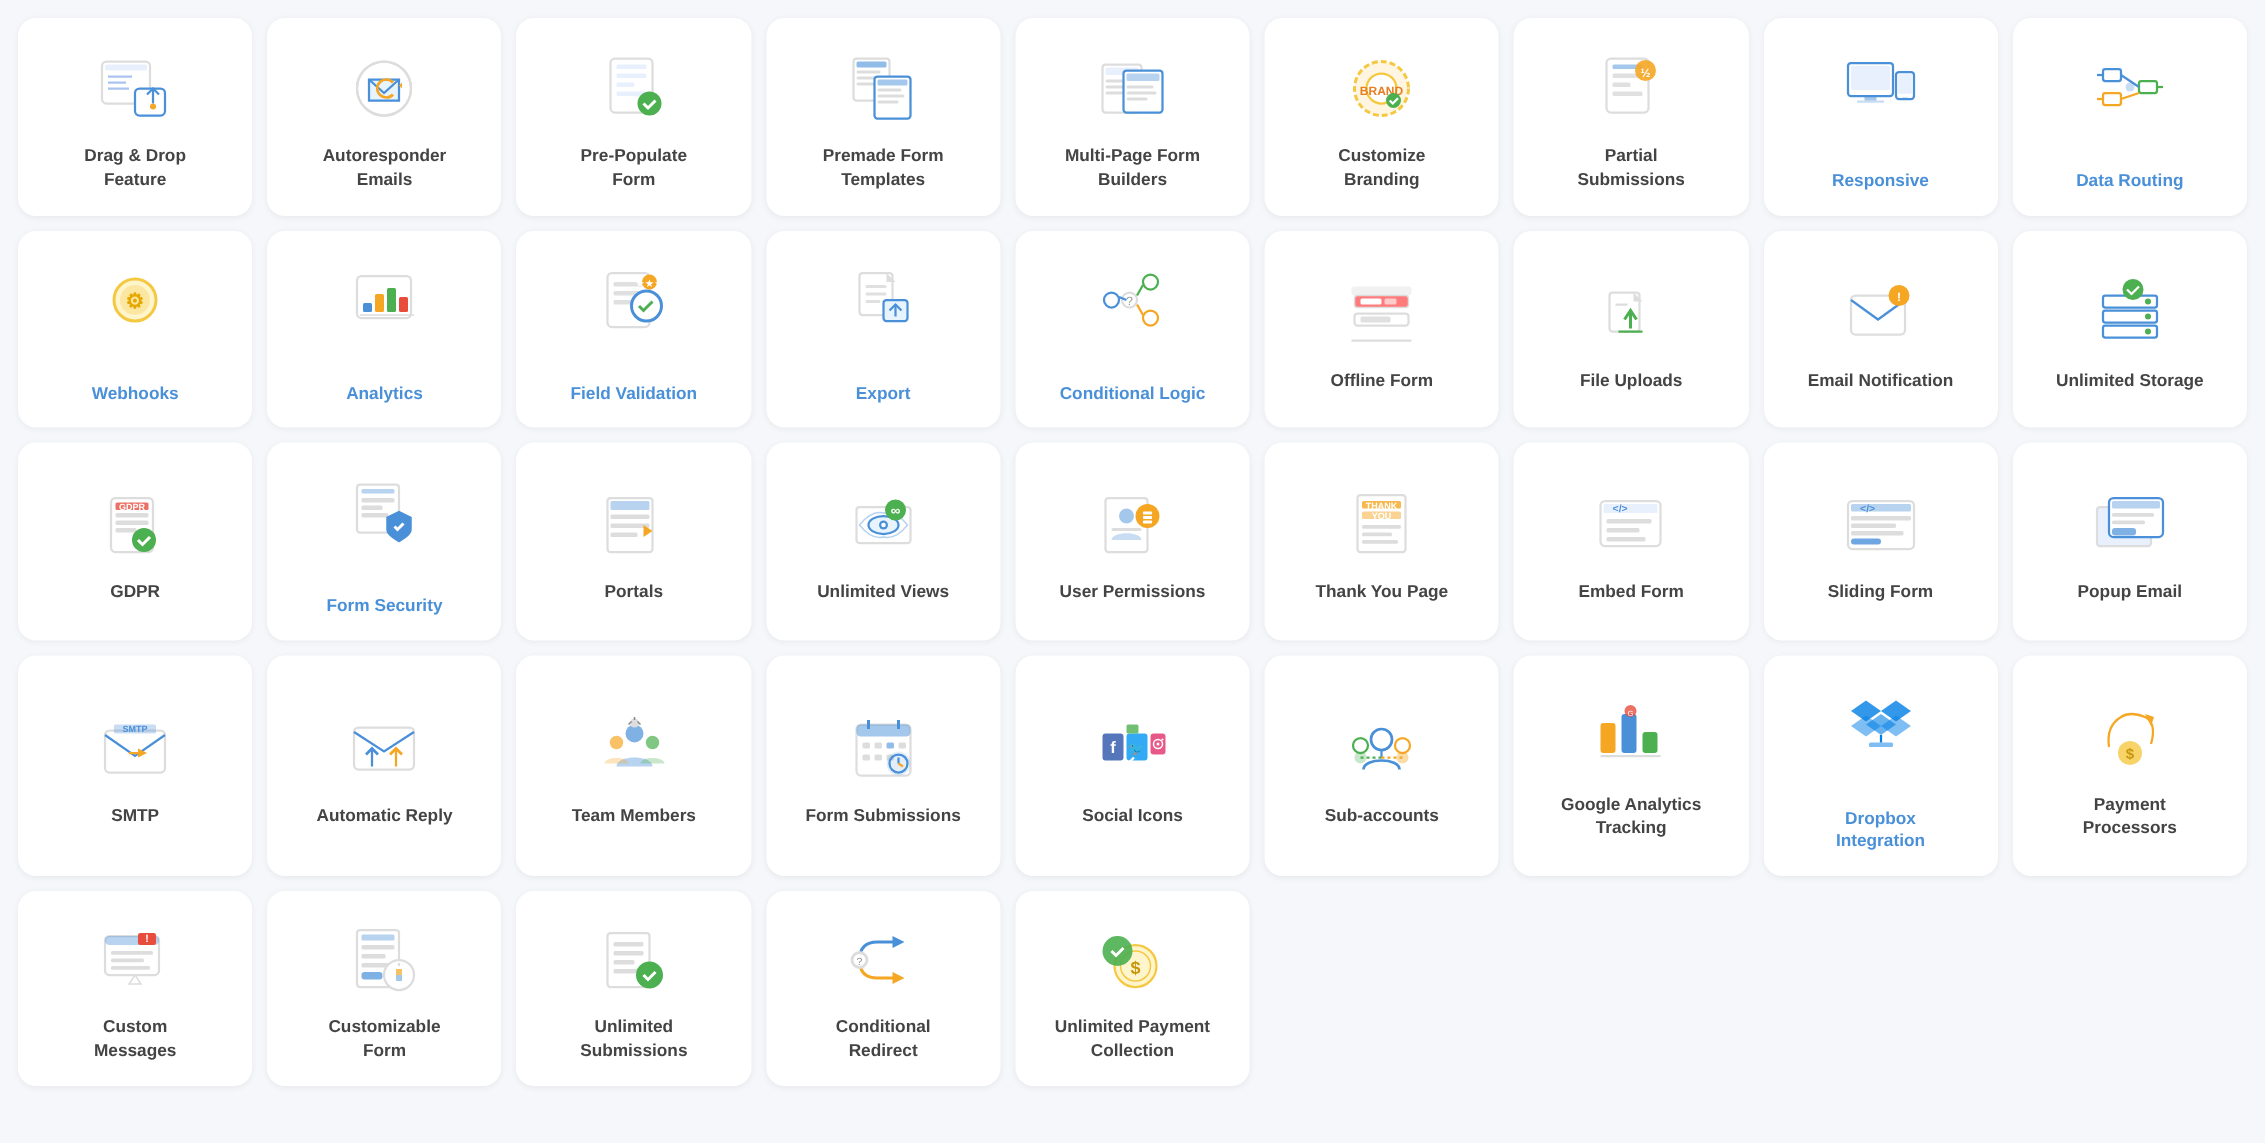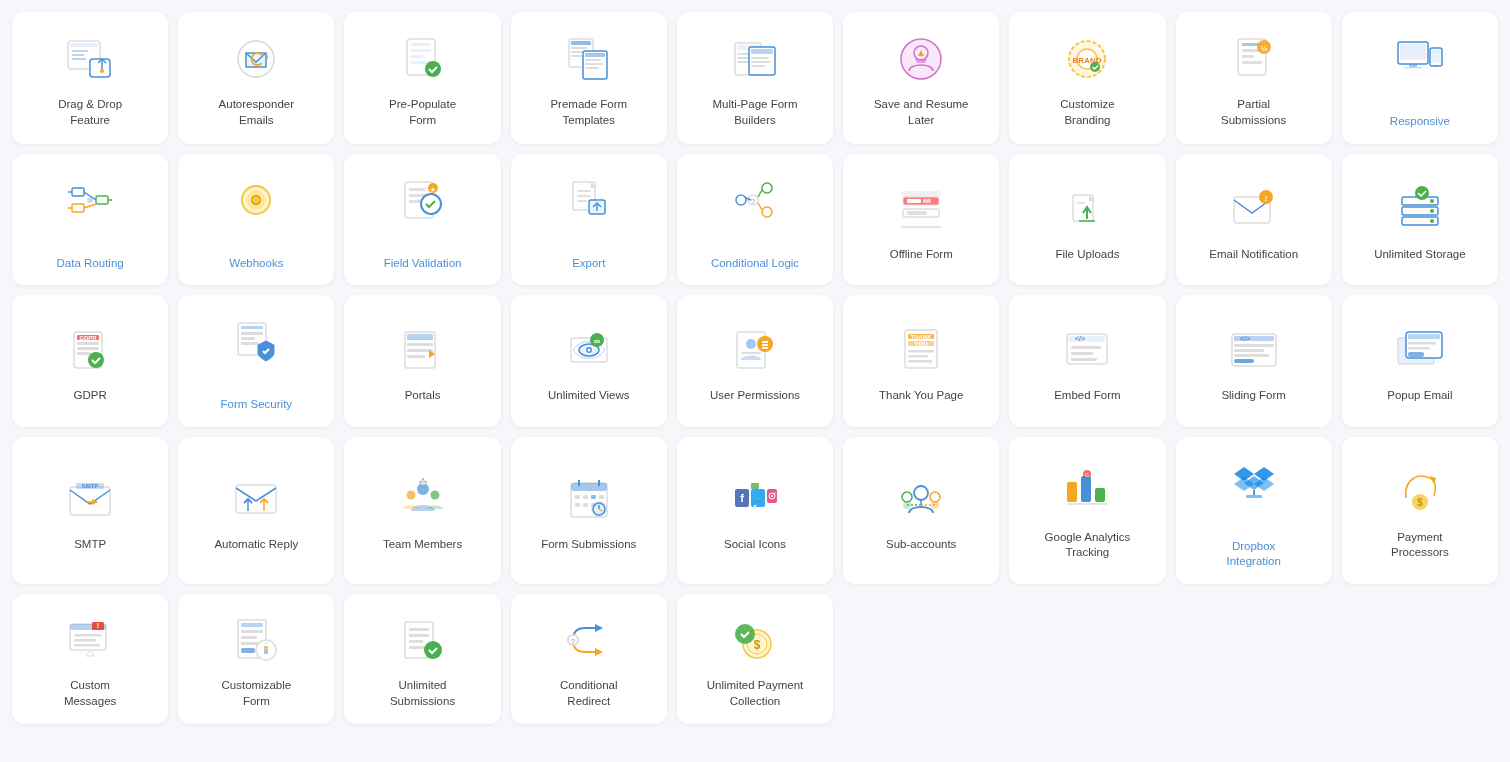--- a/index.html
+++ b/index.html
@@ -32,21 +32,21 @@
       margin-bottom: 10px;
       display: flex;
       align-items: center;
       justify-content: center;
     }
     .card-label {
       font-size: 11.5px;
       color: #444;
       text-align: center;
       line-height: 1.35;
-      font-weight: 400;
+      font-weight: 700;
     }
     .card-label.blue { color: #4a90d9; margin-top: 18px; }
   </style>
 </head>
 <body>
 
 <div class="grid">
 
   <div class="card">
     <div class="card-icon">
@@ -123,32 +123,20 @@
         <rect x="20" y="14" width="26" height="28" rx="2" fill="#fff" stroke="#4a90d9" stroke-width="1.5"></rect>
         <rect x="22" y="16" width="22" height="5" rx="1" fill="#4a90d9" opacity="0.4"></rect>
         <rect x="22" y="24" width="18" height="2" rx="1" fill="#ddd"></rect>
         <rect x="22" y="28" width="20" height="2" rx="1" fill="#ddd"></rect>
         <rect x="22" y="32" width="14" height="2" rx="1" fill="#ddd"></rect>
       </svg>
     </div>
     <div class="card-label">Multi-Page Form<br>Builders</div>
   </div>
 
-  <div class="card">
-    <div class="card-icon">
-      <svg width="52" height="52" viewBox="0 0 52 52" fill="none">
-        <circle cx="26" cy="26" r="20" fill="#f8e8f8" stroke="#d070d0" stroke-width="1.5"></circle>
-        <circle cx="26" cy="20" r="7" fill="none" stroke="#d070d0" stroke-width="1.5"></circle>
-        <path d="M14 38 c0-8 24-8 24 0" fill="none" stroke="#d070d0" stroke-width="1.5"></path>
-        <polygon points="26,17 29,23 23,23" fill="#f5a623"></polygon>
-        <polygon points="20,26 32,26 30,30 22,30" fill="#d070d0" opacity="0.6"></polygon>
-      </svg>
-    </div>
-    <div class="card-label">Save and Resume<br>Later</div>
-  </div>
 
   <div class="card">
     <div class="card-icon">
       <svg width="52" height="52" viewBox="0 0 52 52" fill="none">
         <circle cx="26" cy="26" r="18" fill="#fff5e0" stroke="#f5c842" stroke-width="2" stroke-dasharray="4 2"></circle>
         <circle cx="26" cy="26" r="10" fill="#fff" stroke="#f5c842" stroke-width="1.5"></circle>
         <text x="26" y="30" font-size="8" fill="#e67e22" text-anchor="middle" font-weight="bold">BRAND</text>
         <circle cx="34" cy="34" r="5" fill="#4CAF50"></circle>
         <path d="M31.5 34 l2 2 l3.5-3.5" stroke="white" stroke-width="1.5" fill="none"></path>
       </svg>
@@ -209,20 +197,33 @@
       <svg width="52" height="52" viewBox="0 0 52 52" fill="none">
         <circle cx="26" cy="26" r="14" fill="#fff5cc" stroke="#f5c842" stroke-width="2"></circle>
         <circle cx="26" cy="26" r="10" fill="#f5c842" opacity="0.3"></circle>
         <text x="26" y="31" font-size="14" fill="#e6a800" text-anchor="middle" font-weight="bold">⚙</text>
       </svg>
     </div>
     <div class="card-label blue">Webhooks</div>
   </div>
 
 
+  <div class="card">
+    <div class="card-icon">
+      <svg width="52" height="52" viewBox="0 0 52 52" fill="none">
+        <rect x="8" y="10" width="36" height="28" rx="3" fill="#fff" stroke="#ddd" stroke-width="1.5"></rect>
+        <rect x="12" y="28" width="6" height="6" rx="1" fill="#4a90d9"></rect>
+        <rect x="20" y="22" width="6" height="12" rx="1" fill="#f5a623"></rect>
+        <rect x="28" y="18" width="6" height="16" rx="1" fill="#4CAF50"></rect>
+        <rect x="36" y="24" width="6" height="10" rx="1" fill="#e74c3c"></rect>
+        <line x1="10" y1="36" x2="46" y2="36" stroke="#ddd" stroke-width="1"></line>
+      </svg>
+    </div>
+    <div class="card-label blue">Analytics</div>
+  </div>
 
   <div class="card">
     <div class="card-icon">
       <svg width="52" height="52" viewBox="0 0 52 52" fill="none">
         <rect x="8" y="8" width="28" height="36" rx="3" fill="#fff" stroke="#ddd" stroke-width="1.5"></rect>
         <rect x="12" y="14" width="20" height="3" rx="1" fill="#e0e0e0"></rect>
         <rect x="12" y="20" width="20" height="3" rx="1" fill="#e0e0e0"></rect>
         <rect x="12" y="26" width="12" height="3" rx="1" fill="#e0e0e0"></rect>
         <circle cx="34" cy="30" r="10" fill="#fff" stroke="#4a90d9" stroke-width="2"></circle>
         <path d="M29 30 l3 3 l6-6" stroke="#4CAF50" stroke-width="2" fill="none"></path>

